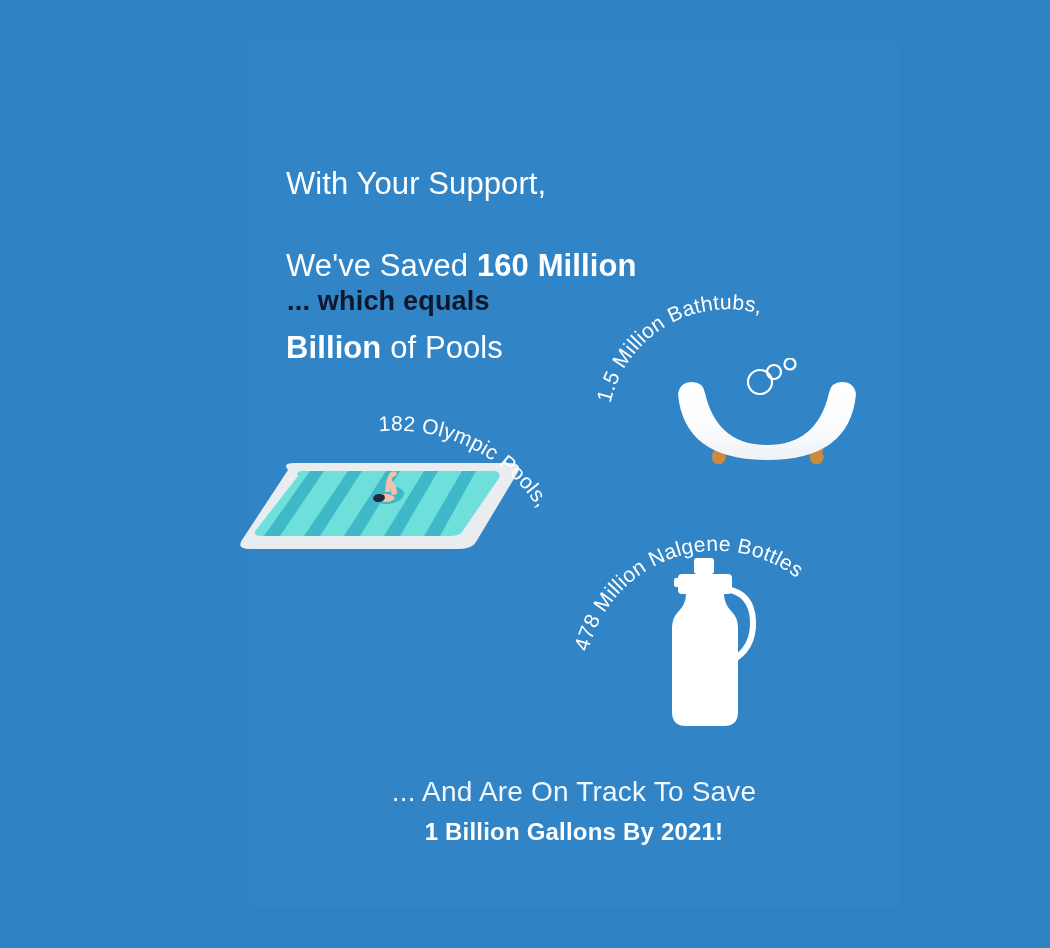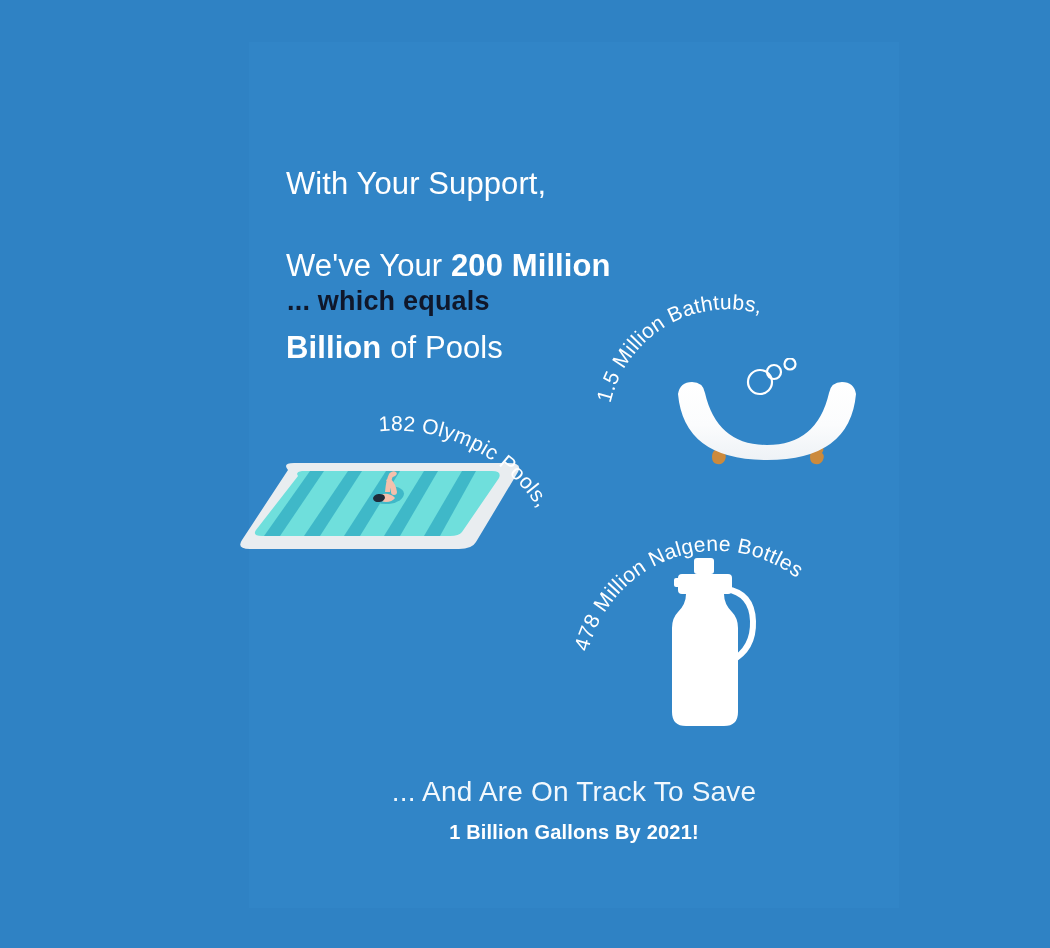--- a/index.html
+++ b/index.html
@@ -65,21 +65,21 @@
     color: #ffffff;
   }
   .closing .line1 {
     font-size: 28px;
     font-weight: 400;
     line-height: 40px;
     letter-spacing: 0.2px;
     color: #f2f8fd;
   }
   .closing .line2 {
-    font-size: 20px;
+    font-size: 24px;
     font-weight: 700;
     line-height: 40px;
     letter-spacing: 0.2px;
   }
 
   
   .curve-label { position: absolute; }
   .curve-label text {
     fill: #ffffff;
     font-family: "Liberation Sans", sans-serif;
@@ -101,21 +101,21 @@
 </style>
 </head>
 <body>
 
 <div id="infographic">
 
   <div class="bg-panel"></div>
 
   <div class="headline">
     <span>With Your Support,</span><br>
-    <span>We've Your </span><span class="strong">200 Million</span><br>
+    <span>We've Saved </span><span class="strong">160 Million</span><br>
     <span class="strong">Billion</span><span> of Pools</span>
   </div>
 
   <div class="equals-line">... which equals</div>
 
   <div class="illustration" id="pool-illustration">
     <svg width="290" height="95" viewBox="0 0 290 95" xmlns="http://www.w3.org/2000/svg">
       <defs>
         <clipPath id="poolWaterClip">
           <path d="M 58 14 Q 55 10 62 9 L 252 9 Q 262 9 259 16 L 222 70 Q 219 74 210 74 L 22 74 Q 12 74 16 68 Z"></path>

